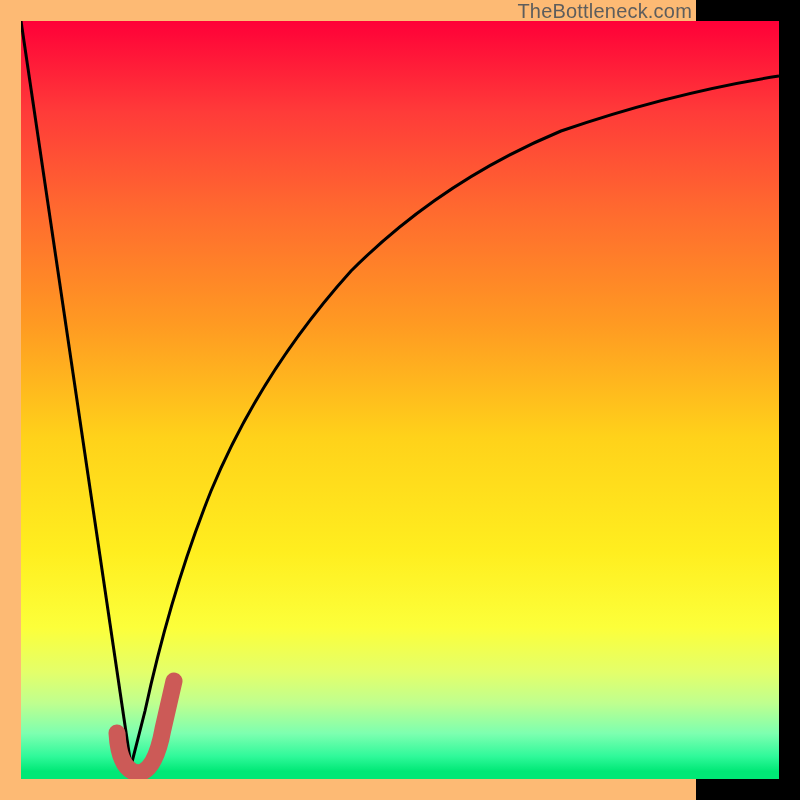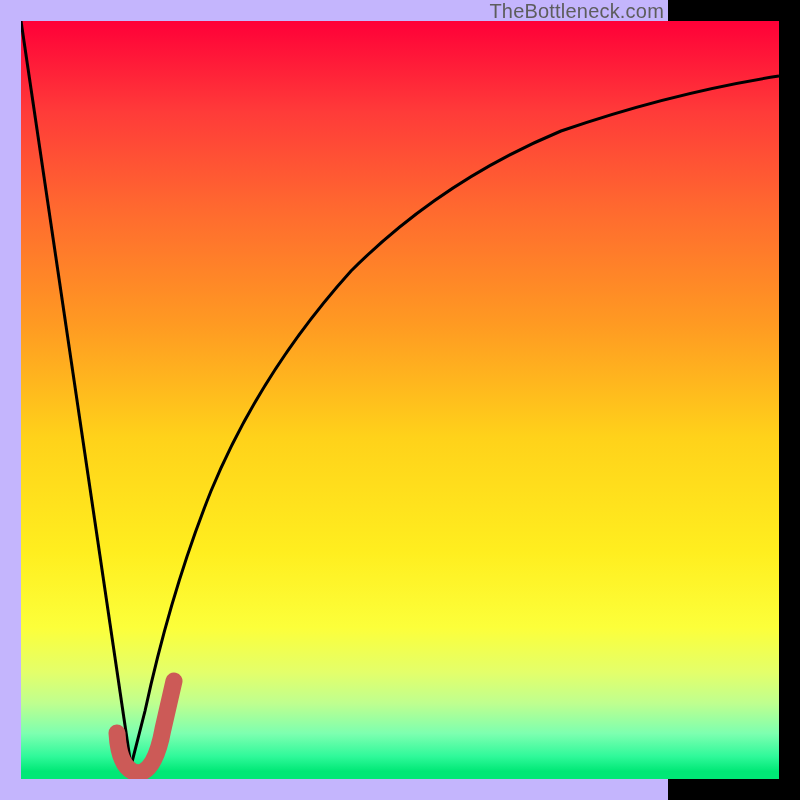--- a/index.html
+++ b/index.html
@@ -10,21 +10,22 @@
     background: #000;
     overflow: hidden;
     font-family: Arial, Helvetica, sans-serif;
   }
   .frame {
     position: absolute;
     left: 0;
     top: 0;
     width: 668px;
     height: 800px;
-    background: #c4b5fd;
+    background: #fdba74;
+    padding-left: 28px;
   }
   .plot {
     position: absolute;
     left: 21px;
     top: 21px;
     width: 758px;
     height: 758px;
     background: linear-gradient(to bottom,
       #ff0038 0%,
       #ff3b39 12%,

